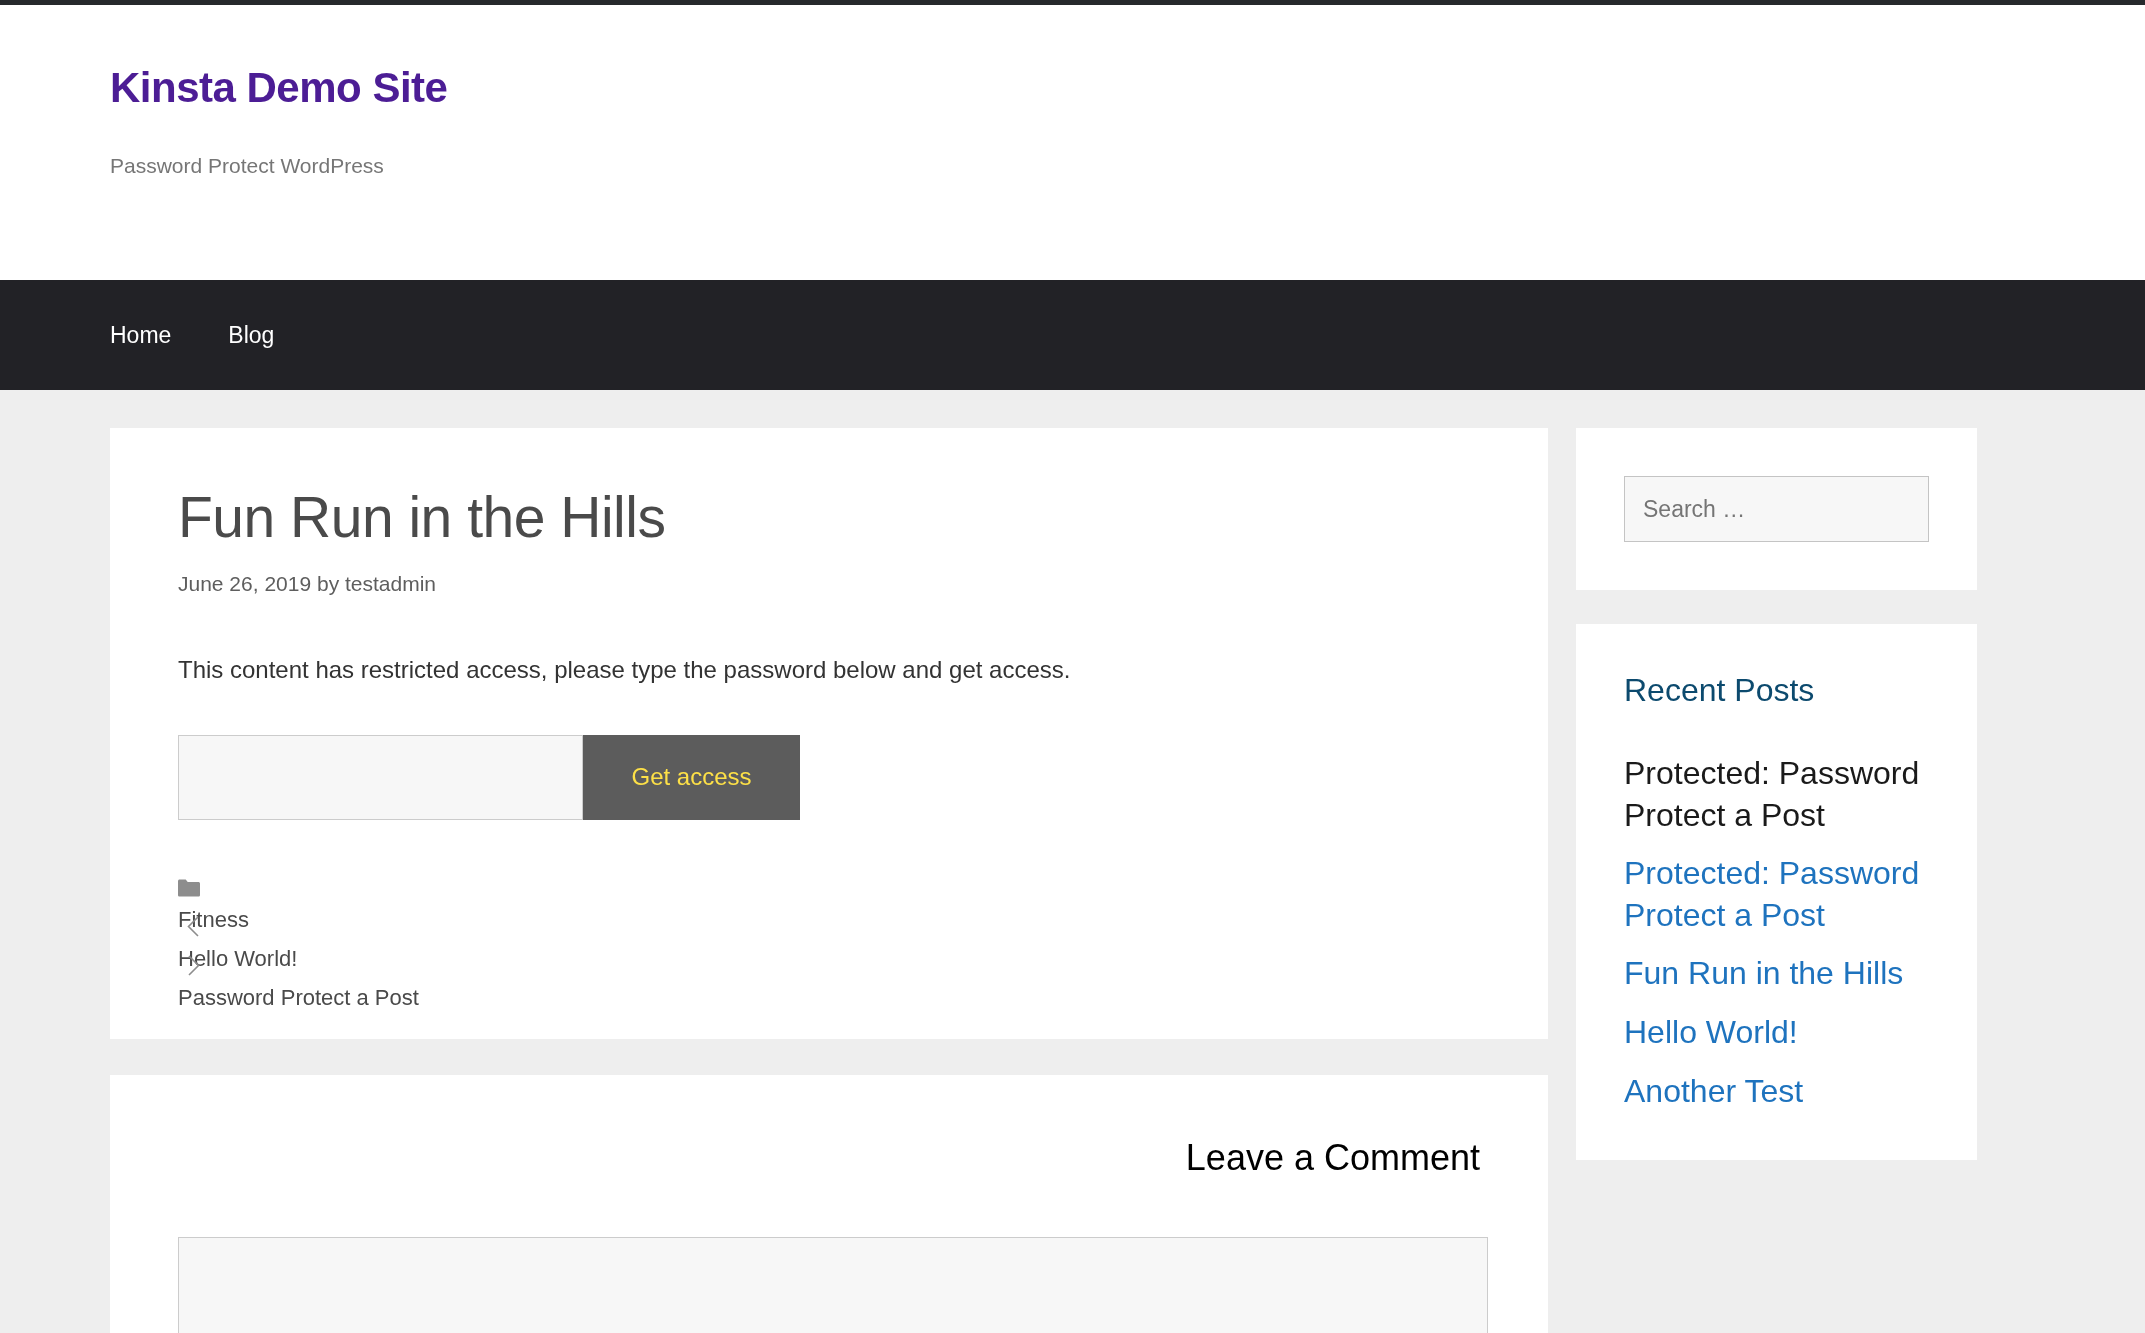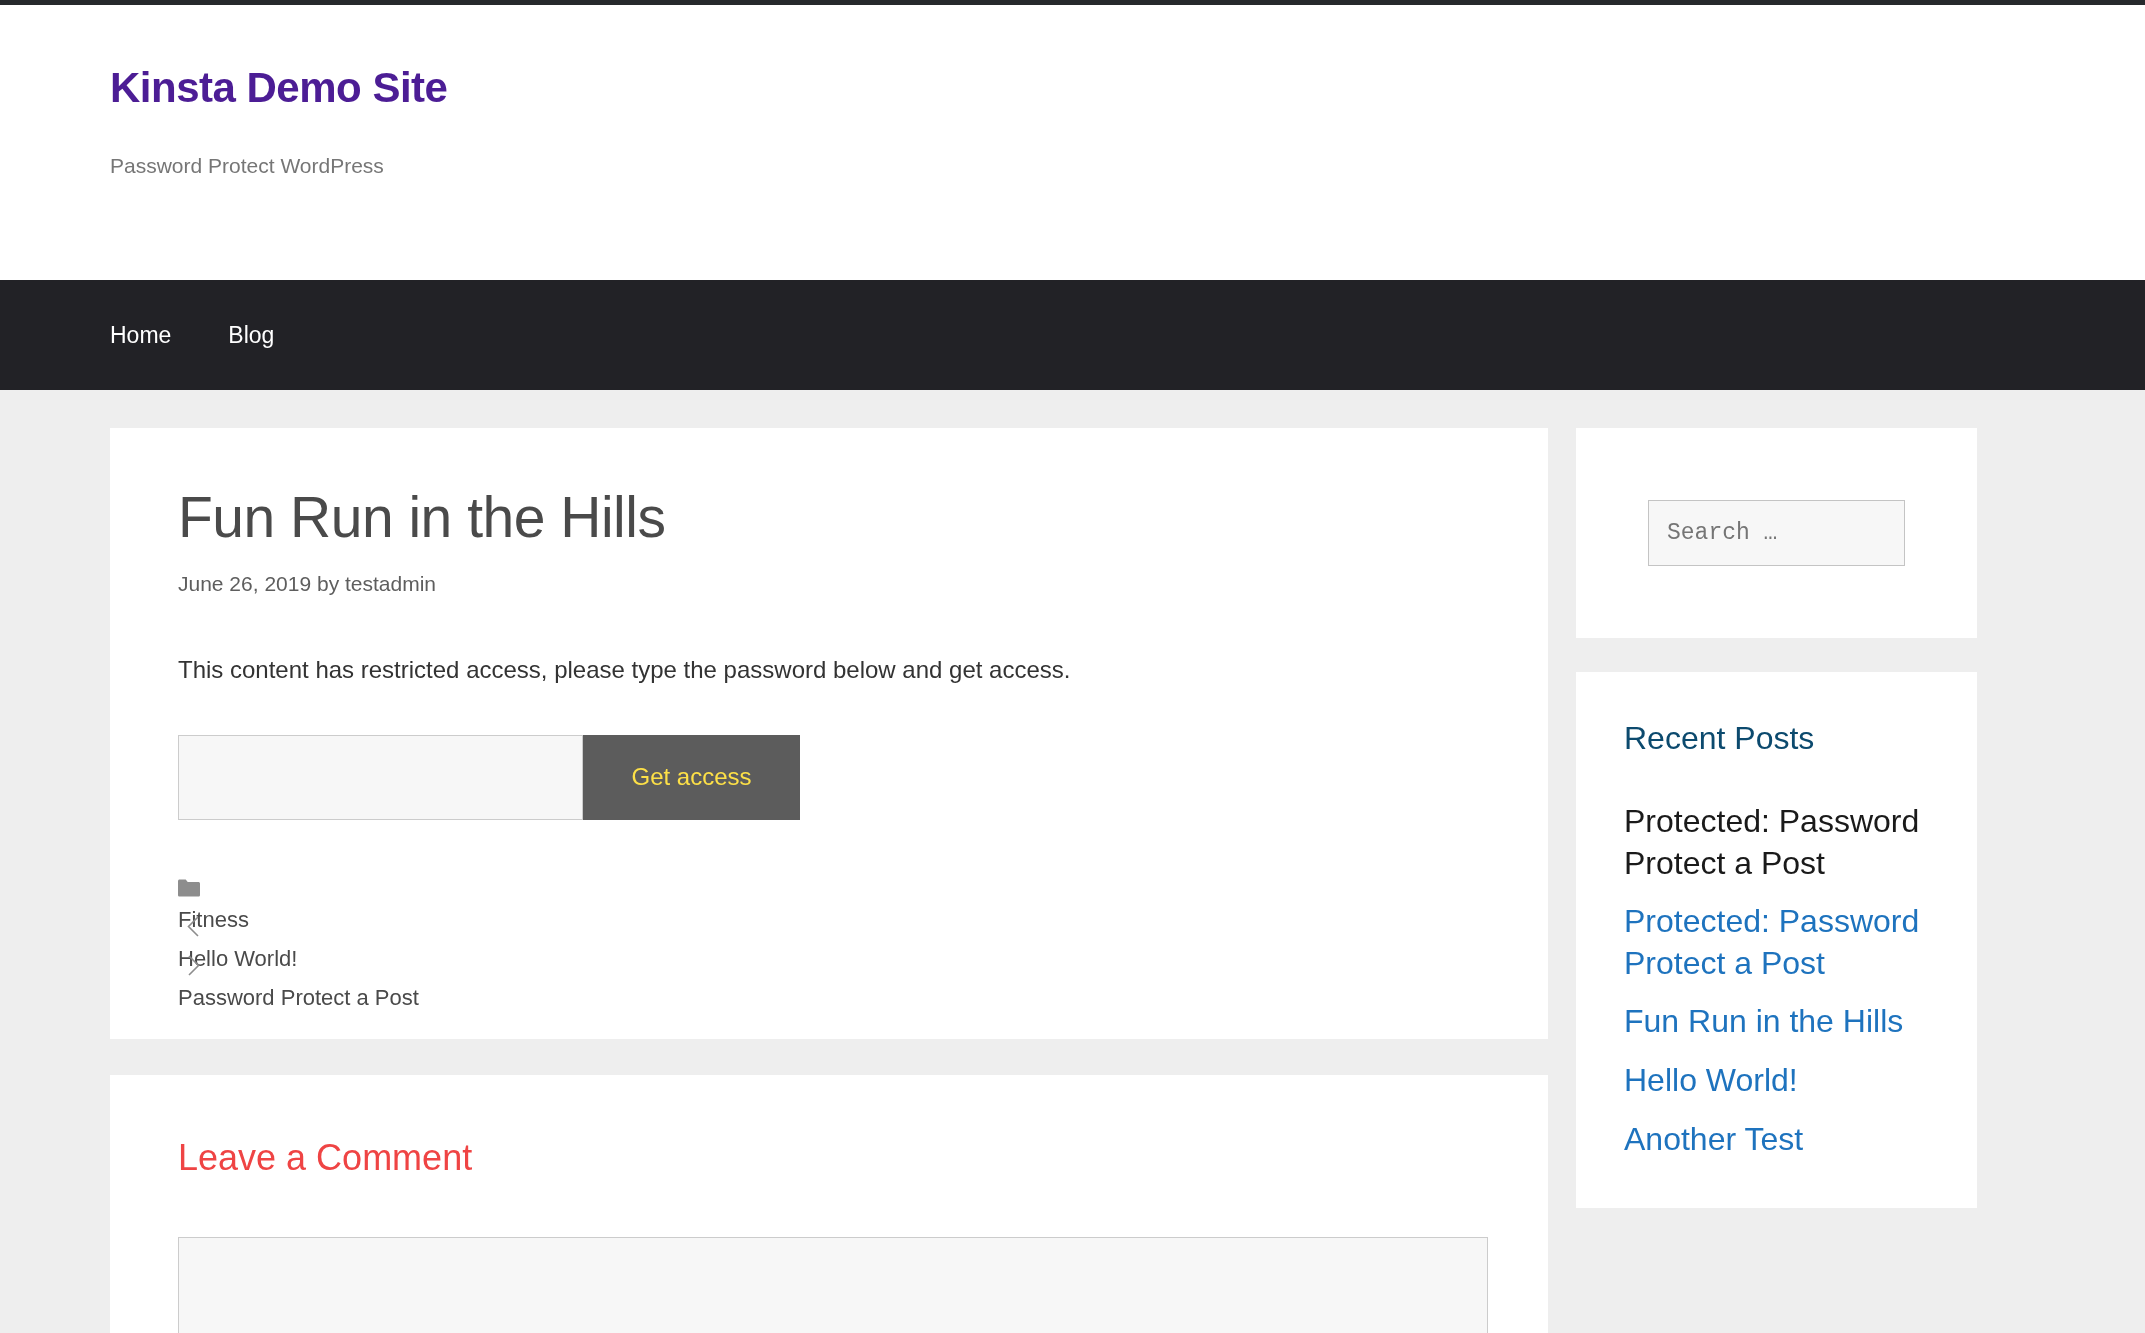--- a/index.html
+++ b/index.html
@@ -182,21 +182,22 @@
   
   .comments-card {
     margin-top: 36px;
     padding: 62px 68px 0 68px;
     min-height: 230px;
   }
 
   .comments-title {
     font-size: 36px;
     font-weight: 400;
-    color: #ef4444;
+    color: #000000;
+    text-align: right;
   }
 
   .comment-textarea {
     margin-top: 58px;
     width: 1310px;
     height: 120px;
     border: 1px solid #cccccc;
     background: #f7f7f7;
     font-family: inherit;
     font-size: 22px;
@@ -205,21 +206,21 @@
     outline: none;
     display: block;
   }
 
   
   .widget {
     background: #ffffff;
     padding: 48px;
   }
 
-  .widget.search-widget { padding: 72px; font-family: Liberation Mono, monospace; }
+  .widget.search-widget { padding: 48px; }
 
   .widget + .widget { margin-top: 34px; }
 
   .search-input {
     width: 100%;
     height: 66px;
     border: 1px solid #c4c4c4;
     background: #f7f7f7;
     font-family: inherit;
     font-size: 23px;

